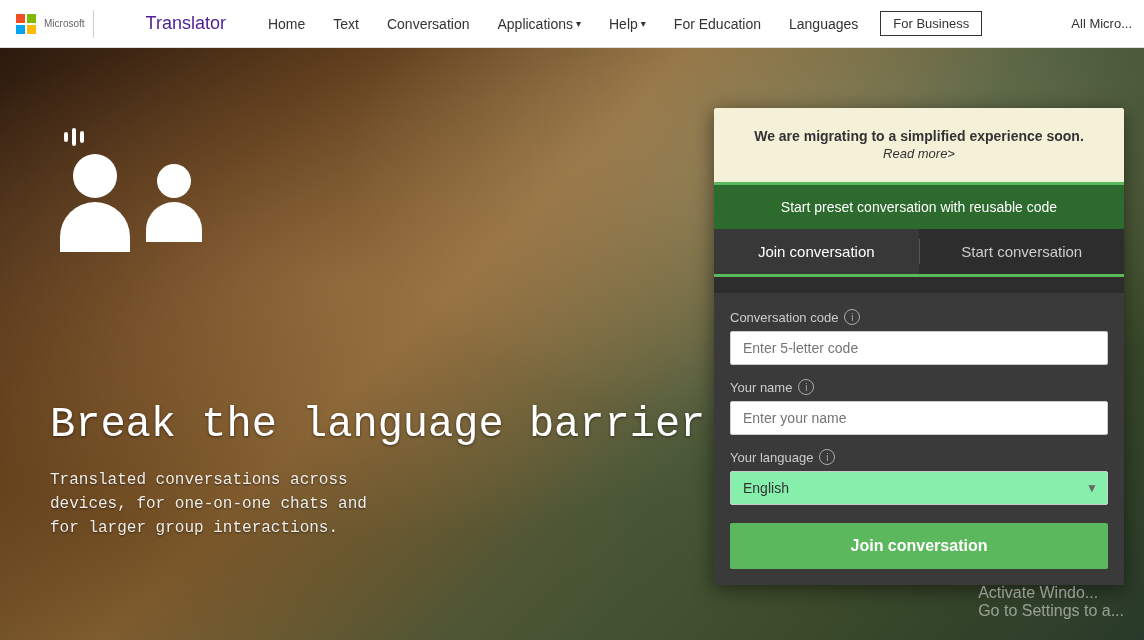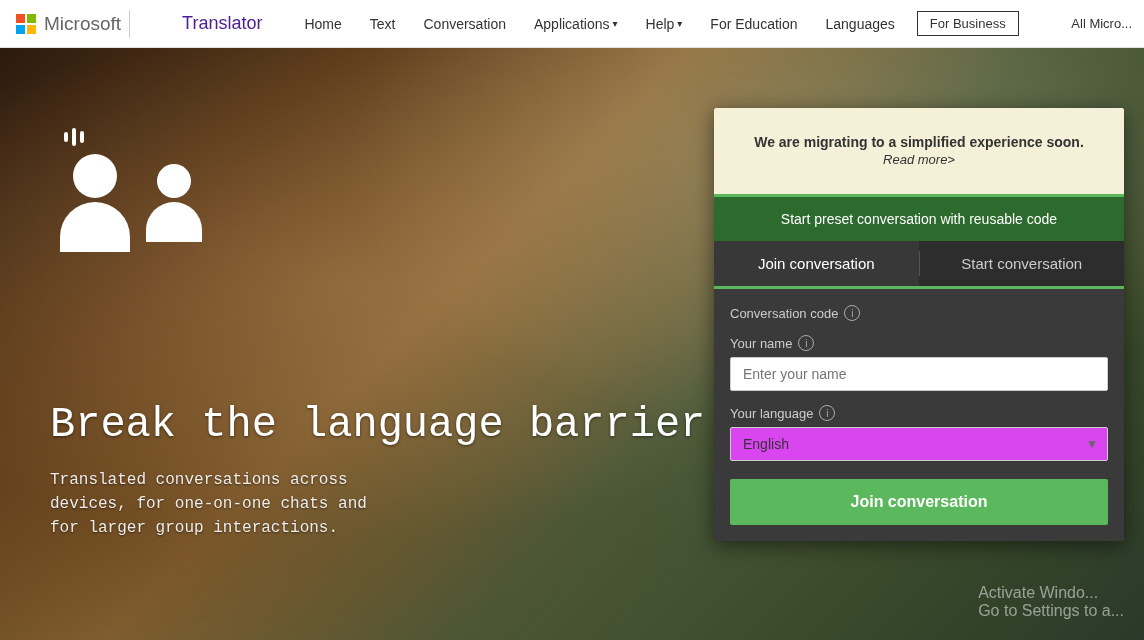--- a/index.html
+++ b/index.html
@@ -76,21 +76,21 @@
     .right-panel {
       position: absolute; top: 60px; right: 20px; width: 410px;
       background: #2d2d2d;
       border-radius: 2px;
       overflow: hidden;
       box-shadow: 0 4px 20px rgba(0,0,0,0.5);
     }
 
     
     .migration-notice {
-      background: #f5f0d8; padding: 26px 16px; text-align: center;
+      background: #f5f0d8; padding: 20px 16px; text-align: center;
     }
     .migration-text { font-size: 14px; color: #333; font-weight: 600; }
     .migration-link { font-size: 13px; color: #333; font-style: italic; }
 
     
     .preset-conv {
       background: #2d6a2d; padding: 14px 16px; text-align: center; cursor: pointer;
       border-top: 3px solid #5cb85c;
     }
     .preset-text { font-size: 14px; color: #fff; font-weight: 500; }
@@ -105,38 +105,38 @@
       font-size: 15px; color: #ccc; position: relative;
     }
     .tab.active { color: #fff; background: #383838; }
     .tab.active::after {
       content: ''; position: absolute; bottom: -3px; left: 0; right: 0;
       height: 3px; background: #5cb85c;
     }
     .tab-divider { width: 1px; background: #555; margin: 10px 0; }
 
     
-    .form-area { background: #3a3a3a; padding: 16px; }
+    .form-area { background: #3a3a3a; padding: 16px; margin-top: 16px; }
     .form-group { margin-bottom: 14px; }
     .form-label {
       display: flex; align-items: center; gap: 6px;
       font-size: 13px; color: #ccc; margin-bottom: 6px;
     }
     .info-icon {
       width: 16px; height: 16px; border: 1px solid #aaa; border-radius: 50%;
       display: inline-flex; align-items: center; justify-content: center;
       font-size: 10px; color: #aaa; cursor: pointer;
     }
     .form-input {
       width: 100%; padding: 8px 12px; background: #fff;
       border: 1px solid #ccc; border-radius: 2px;
       font-size: 14px; color: #666; outline: none;
     }
     .form-select {
-      width: 100%; padding: 8px 12px; background: #d946ef;
+      width: 100%; padding: 8px 12px; background: #86efac;
       border: 1px solid #ccc; border-radius: 2px;
       font-size: 14px; color: #333; outline: none;
       appearance: none; cursor: pointer;
     }
     .select-wrapper { position: relative; }
     .select-arrow {
       position: absolute; right: 10px; top: 50%; transform: translateY(-50%);
       pointer-events: none; color: #666; font-size: 12px;
     }
 
@@ -166,21 +166,21 @@
 <body>
 
 <nav class="navbar">
   <div class="nav-logo">
     <div class="ms-squares">
       <div class="sq sq-red"></div>
       <div class="sq sq-green"></div>
       <div class="sq sq-blue"></div>
       <div class="sq sq-yellow"></div>
     </div>
-    <span style="font-size:19px;color:#666;font-weight:500;">Microsoft</span>
+    <span style="font-size:10px;color:#666;font-weight:500;">Microsoft</span>
     <div class="nav-divider"></div>
     <span class="nav-brand">Translator</span>
   </div>
   <div class="nav-links">
     <a class="nav-link">Home</a>
     <a class="nav-link">Text</a>
     <a class="nav-link">Conversation</a>
     <a class="nav-link">
       <span>Applications</span>
       <span class="chevron">▾</span>
@@ -242,20 +242,21 @@
       </div>
     </div>
 
     <div class="form-area">
 
       <div class="form-group">
         <div class="form-label">
           <span>Conversation code</span>
           <span class="info-icon">i</span>
         </div>
+        <input class="form-input" type="text" placeholder="Enter 5-letter code" style="">
       </div>
 
       <div class="form-group">
         <div class="form-label">
           <span>Your name</span>
           <span class="info-icon">i</span>
         </div>
         <input class="form-input" type="text" placeholder="Enter your name" style="">
       </div>
 

